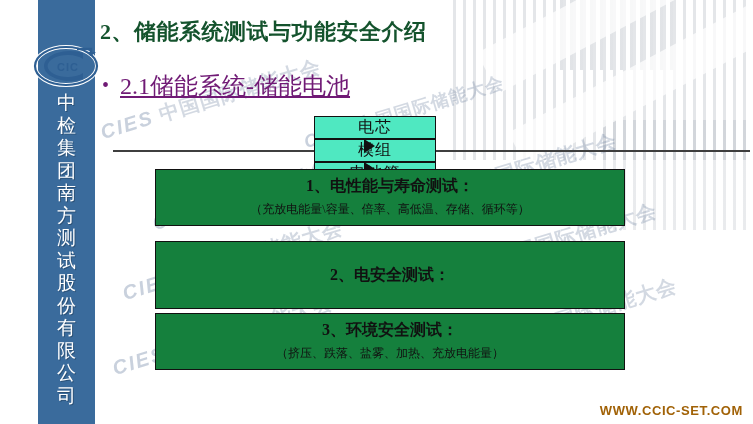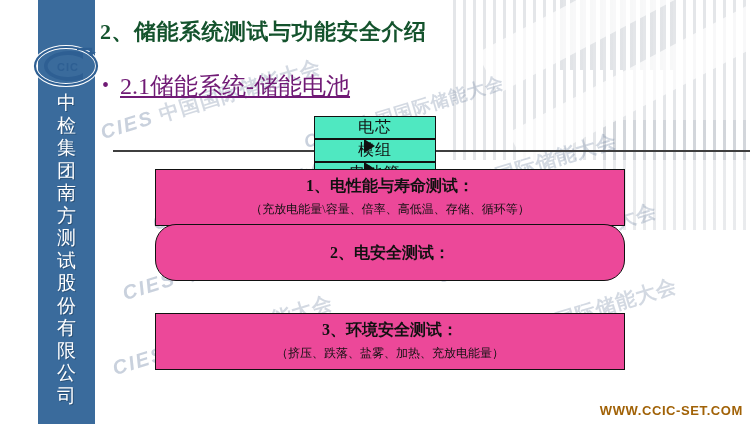--- a/index.html
+++ b/index.html
@@ -217,34 +217,34 @@
     border-top: 7px solid transparent;
     border-bottom: 7px solid transparent;
     border-left: 11px solid #111111;
   }
 
   
   .cbox {
     position: absolute;
     left: 155px;
     width: 470px;
-    background: #ec4899;
+    background: #15803d;
     border: 1.6px solid #111111;
     box-sizing: border-box;
     z-index: 5;
     text-align: center;
     color: #111111;
     font-family: "Liberation Serif", "DejaVu Serif", serif;
     display: flex;
     flex-direction: column;
     align-items: center;
     justify-content: center;
   }
   #cbox1 { top: 169px; height: 57px; }
-  #cbox2 { top: 224px; height: 57px; border-radius: 21px; }
+  #cbox2 { top: 241px; height: 68px; }
   #cbox3 { top: 313px; height: 57px; }
 
   .cbox .line1 {
     font-size: 16px;
     font-weight: bold;
     line-height: 22px;
     white-space: nowrap;
   }
   .cbox .line2 {
     font-size: 12px;

